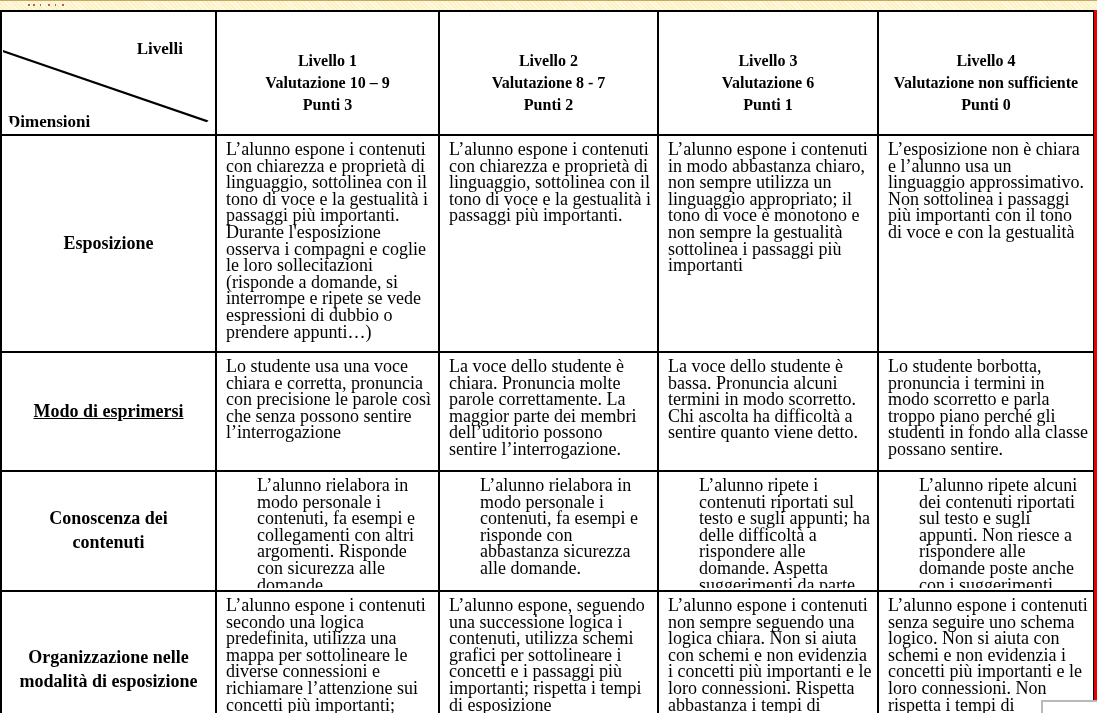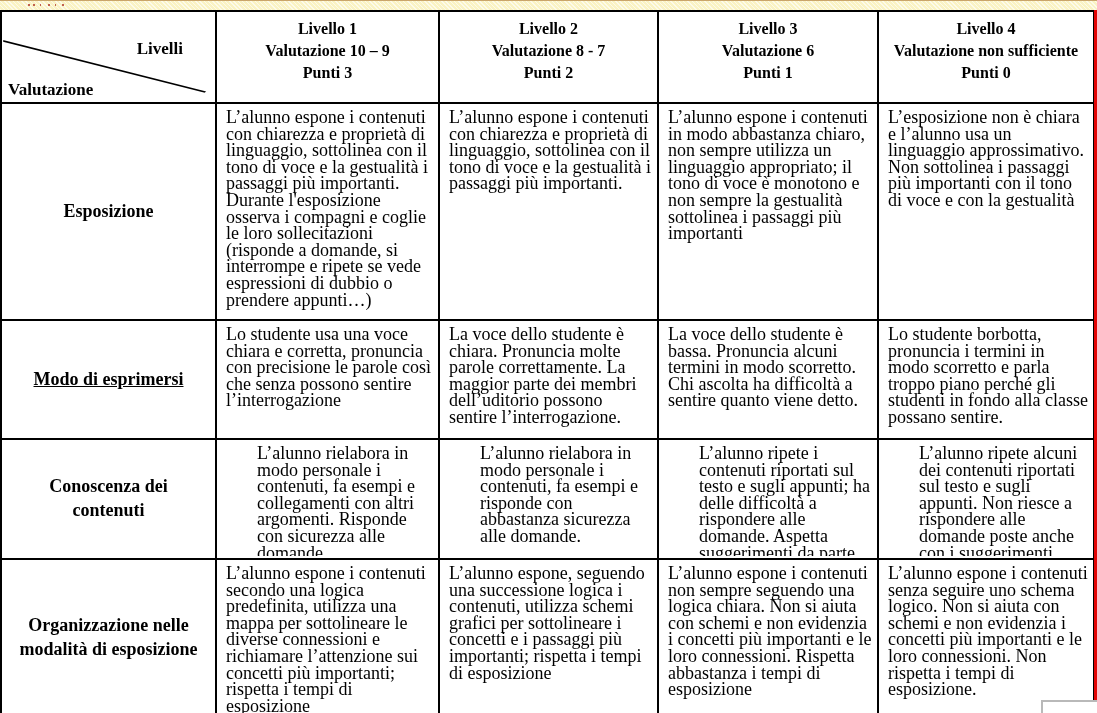--- a/index.html
+++ b/index.html
@@ -77,20 +77,21 @@
     font-size: 17px;
   }
   .headbox {
     height: 84px;
     padding-top: 6px;
     text-align: center;
     font-weight: bold;
     font-size: 16px;
     line-height: 22px;
     overflow: hidden;
+    margin-top: 32px;
   }
   
   .dimbox {
     display: flex;
     align-items: center;
     justify-content: center;
     text-align: center;
     font-weight: bold;
     font-size: 18px;
     line-height: 24px;
@@ -139,21 +140,21 @@
     <col style="width:220px">
     <col style="width:216px">
   </colgroup>
   <tbody>
       <tr style="height:90px">
     <td class="corner">
       <svg class="corner-svg" viewBox="0 0 213 88" preserveAspectRatio="none">
         <line x1="0" y1="28" x2="210" y2="80" stroke="#000" stroke-width="1.6"></line>
       </svg>
       <span class="corner-top">Livelli</span>
-      <span class="corner-bottom">Valutazione</span>
+      <span class="corner-bottom">Dimensioni</span>
     </td>
     <td>
       <div class="headbox">
         <div>Livello 1</div>
         <div>Valutazione 10 – 9</div>
         <div>Punti 3</div>
       </div>
     </td>
     <td>
       <div class="headbox">

